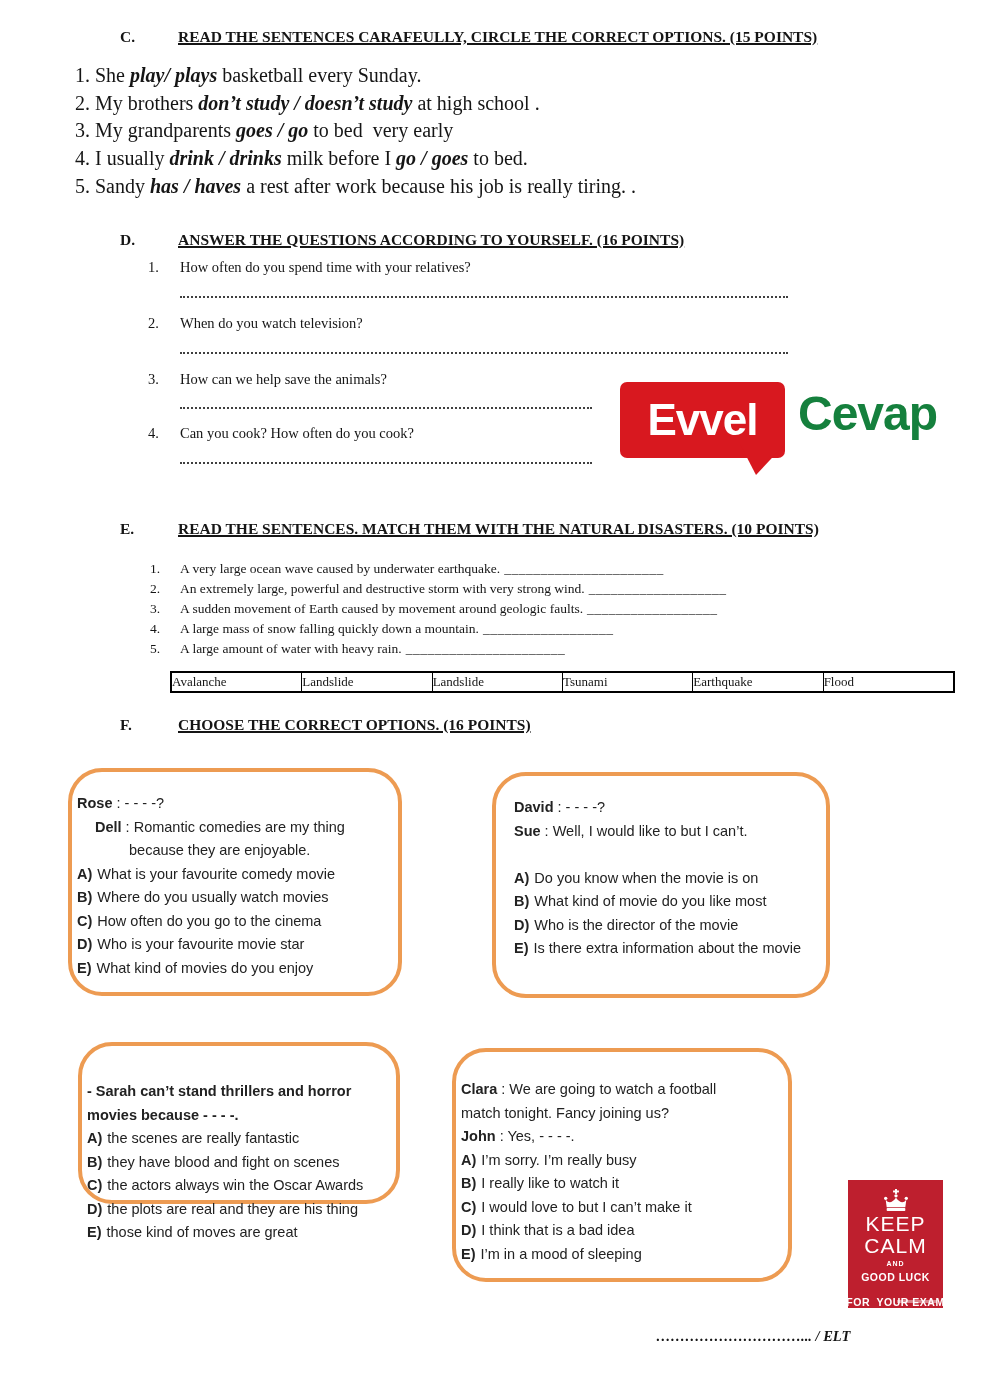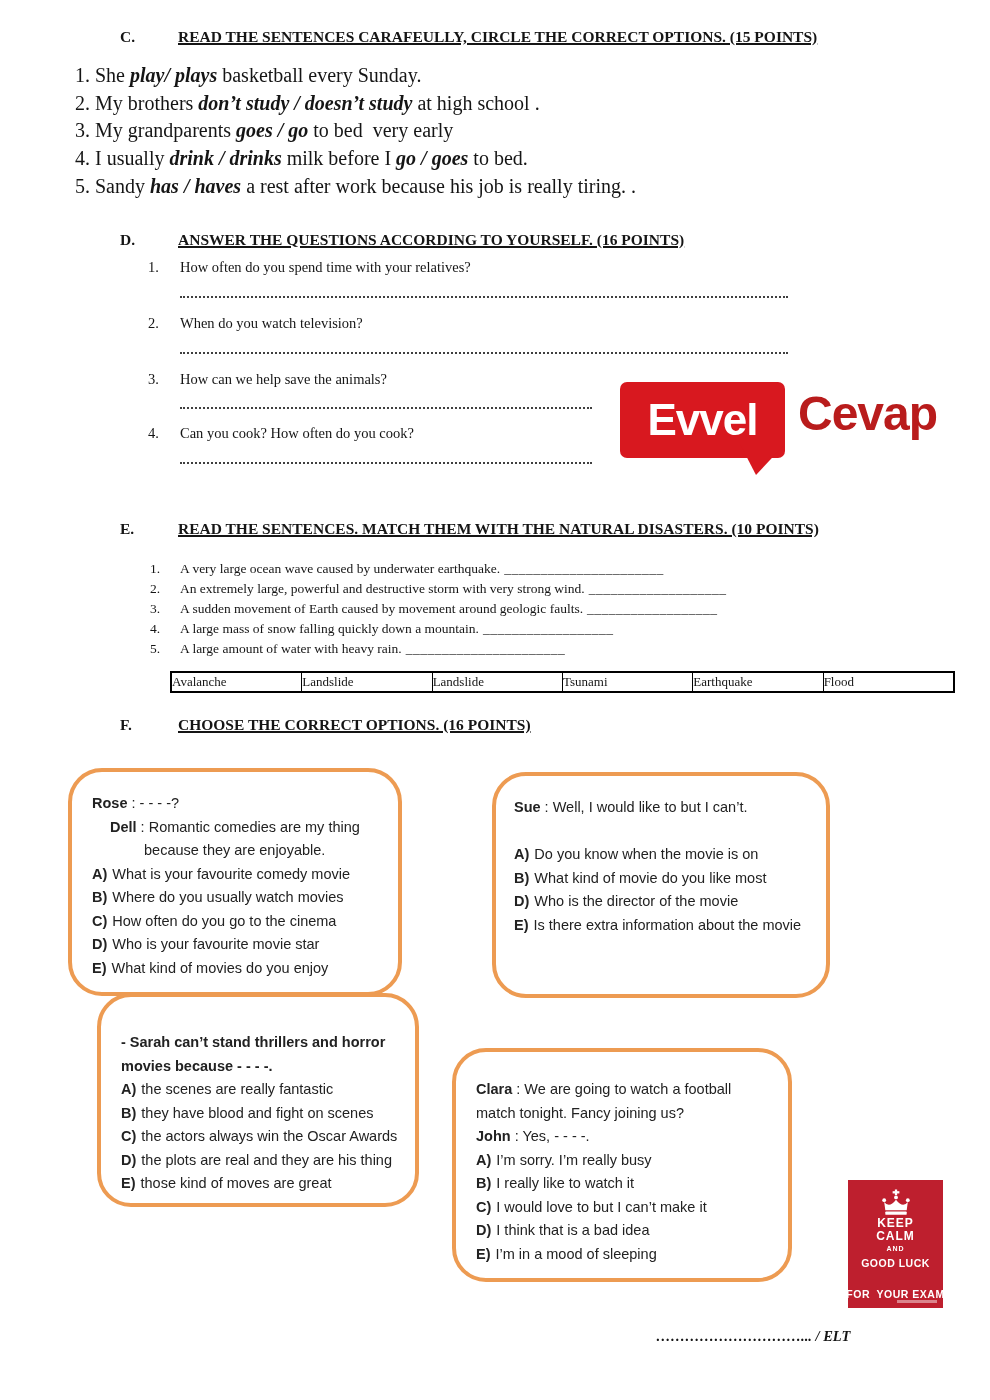--- a/index.html
+++ b/index.html
@@ -40,33 +40,33 @@
   
   .dis-table{position:absolute;left:170px;top:671px;width:785px;height:22px;display:flex;
              border:2px solid #000;}
   .dis-cell{flex:1;border-left:1px solid #000;text-align:left;font-weight:normal;font-size:13px;
             line-height:18px;}
   .dis-cell:first-child{border-left:none;}
 
   
   .bubble{position:absolute;border:4px solid #ED9B52;border-radius:34px;background:#fff;
           font-family:"Liberation Sans",sans-serif;font-size:14.5px;color:#222;
-          padding-left:20px;padding-right:8px;}
+          padding-left:5px;padding-right:8px;}
   .bl{min-height:23.5px;line-height:23.5px;}
   .b{font-weight:bold;}
   .optl{margin-right:5px;font-weight:bold;}
   .ind1{padding-left:18px;}
   .ind2{padding-left:52px;}
 
   
   .poster{position:absolute;left:848px;top:1180px;width:95px;height:128px;background:#BE1F2E;
           color:#fff;font-family:"Liberation Sans",sans-serif;display:flex;flex-direction:column;
           align-items:center;}
   .poster-line{white-space:pre;line-height:1.05;}
-  .pl-big{font-size:12px;font-weight:bold;letter-spacing:1px;}
+  .pl-big{font-size:21px;font-weight:normal;letter-spacing:1px;}
   .pl-small{font-size:7px;font-weight:bold;letter-spacing:1px;margin-top:3px;}
   .pl-med{font-size:10.5px;font-weight:bold;letter-spacing:0.5px;margin-top:5px;}
   .poster-watermark{position:absolute;right:6px;bottom:5px;width:40px;height:3px;
                     background:rgba(255,255,255,0.45);}
 
   
   .footer{position:absolute;left:656px;top:1328px;width:300px;text-align:left;
           font-weight:bold;font-style:italic;font-size:14.5px;}
 </style>
 </head>
@@ -93,21 +93,21 @@
   <div class="d-q" style="top:425px;"><span class="d-num">4.</span><span class="seg">Can you cook? How often do you cook?</span></div>
   <div class="ans-line" style="left:180px;top:462px;width:412px;"></div>
 
   <div>
     <div class="logo-box" style="background-color: rgb(216, 24, 31);">
         <span class="logo-word1">Evvel</span>
       </div>
     <svg class="logo-tail" width="46" height="32">
         <polygon points="0,0 45,0 16,31" fill="#D8181F" style="fill: rgb(216, 24, 31);"></polygon>
       </svg>
-    <span class="logo-word2" style="color: #b91c1c;">Cevap</span>
+    <span class="logo-word2" style="color: #15803d;">Cevap</span>
   </div>
 
   <div class="sec-header" style="top:520px;"><span class="sec-letter">E.</span><span class="sec-title">READ THE SENTENCES. MATCH THEM WITH THE NATURAL DISASTERS. (10 POINTS)</span></div>
 
   <div class="e-item" style="top:561px;"><span class="e-num">1.</span><span class="seg">A very large ocean wave caused by underwater earthquake.</span><span class="e-blank">______________________</span></div>
   <div class="e-item" style="top:581px;"><span class="e-num">2.</span><span class="seg">An extremely large, powerful and destructive storm with very strong wind.</span><span class="e-blank">___________________</span></div>
   <div class="e-item" style="top:601px;"><span class="e-num">3.</span><span class="seg">A sudden movement of Earth caused by movement around geologic faults.</span><span class="e-blank">__________________</span></div>
   <div class="e-item" style="top:621px;"><span class="e-num">4.</span><span class="seg">A large mass of snow falling quickly down a mountain.</span><span class="e-blank">__________________</span></div>
   <div class="e-item" style="top:641px;"><span class="e-num">5.</span><span class="seg">A large amount of water with heavy rain.</span><span class="e-blank">______________________</span></div>
 
@@ -127,29 +127,30 @@
     <div class="bl ind1"><span class="b seg">Dell</span><span class="seg"> : Romantic comedies are my thing</span></div>
     <div class="bl ind2"><span class="b seg"></span><span class="seg">because they are enjoyable.</span></div>
     <div class="bl"><span class="optl seg">A)</span><span class="seg">What is your favourite comedy movie</span></div>
     <div class="bl"><span class="optl seg">B)</span><span class="seg">Where do you usually watch movies</span></div>
     <div class="bl"><span class="optl seg">C)</span><span class="seg">How often do you go to the cinema</span></div>
     <div class="bl"><span class="optl seg">D)</span><span class="seg">Who is your favourite movie star</span></div>
     <div class="bl"><span class="optl seg">E)</span><span class="seg">What kind of movies do you enjoy</span></div>
   </div>
 
   <div class="bubble" style="left: 492px; top: 772px; width: 338px; height: 226px; padding-top: 20px; padding-left: 18px; border-color: rgb(237, 155, 82);">
+    <div class="bl"><span class="b seg">David</span><span class="seg"> : - - - -?</span></div>
     <div class="bl"><span class="b seg">Sue</span><span class="seg"> : Well, I would like to but I can’t.</span></div>
     <div class="bl"></div>
     <div class="bl"><span class="optl seg">A)</span><span class="seg">Do you know when the movie is on</span></div>
     <div class="bl"><span class="optl seg">B)</span><span class="seg">What kind of movie do you like most</span></div>
     <div class="bl"><span class="optl seg">D)</span><span class="seg">Who is the director of the movie</span></div>
     <div class="bl"><span class="optl seg">E)</span><span class="seg">Is there extra information about the movie</span></div>
   </div>
 
-  <div class="bubble" style="left: 78px; top: 993px; width: 322px; height: 214px; padding-top: 34px; border-color: rgb(237, 155, 82); margin-left: 19px;">
+  <div class="bubble" style="left: 78px; top: 1042px; width: 322px; height: 162px; padding-top: 34px; border-color: rgb(237, 155, 82);">
     <div class="bl"><span class="b seg">- Sarah can’t stand thrillers and horror</span><span class="seg"></span></div>
     <div class="bl"><span class="b seg">movies because - - - -.</span><span class="seg"></span></div>
     <div class="bl"><span class="optl seg">A)</span><span class="seg">the scenes are really fantastic</span></div>
     <div class="bl"><span class="optl seg">B)</span><span class="seg">they have blood and fight on scenes</span></div>
     <div class="bl"><span class="optl seg">C)</span><span class="seg">the actors always win the Oscar Awards</span></div>
     <div class="bl"><span class="optl seg">D)</span><span class="seg">the plots are real and they are his thing</span></div>
     <div class="bl"><span class="optl seg">E)</span><span class="seg">those kind of moves are great</span></div>
   </div>
 
   <div class="bubble" style="left: 452px; top: 1048px; width: 340px; height: 234px; padding-top: 26px; border-color: rgb(237, 155, 82);">
@@ -172,19 +173,19 @@
         <circle cx="11" cy="19" r="3.4"></circle>
         <circle cx="53" cy="19" r="3.4"></circle>
         <path d="M11 22 Q20 34 32 18 Q44 34 53 22 L51 37 L13 37 Z"></path>
         <rect x="13" y="39" width="38" height="6" rx="1.5"></rect>
       </g>
     </svg>
     <div class="poster-line pl-big">KEEP</div>
     <div class="poster-line pl-big">CALM</div>
     <div class="poster-line pl-small">AND</div>
     <div class="poster-line pl-med">GOOD LUCK</div>
-    <div class="poster-line pl-med" style="margin-top:20px;">FOR  YOUR EXAM</div>
+    <div class="poster-line pl-med" style="margin-top:14px;">FOR  YOUR EXAM</div>
     <div class="poster-watermark"></div>
   </div>
 
   <div class="footer">…………………………... / ELT</div>
 
 </div>
 
 </body></html>

